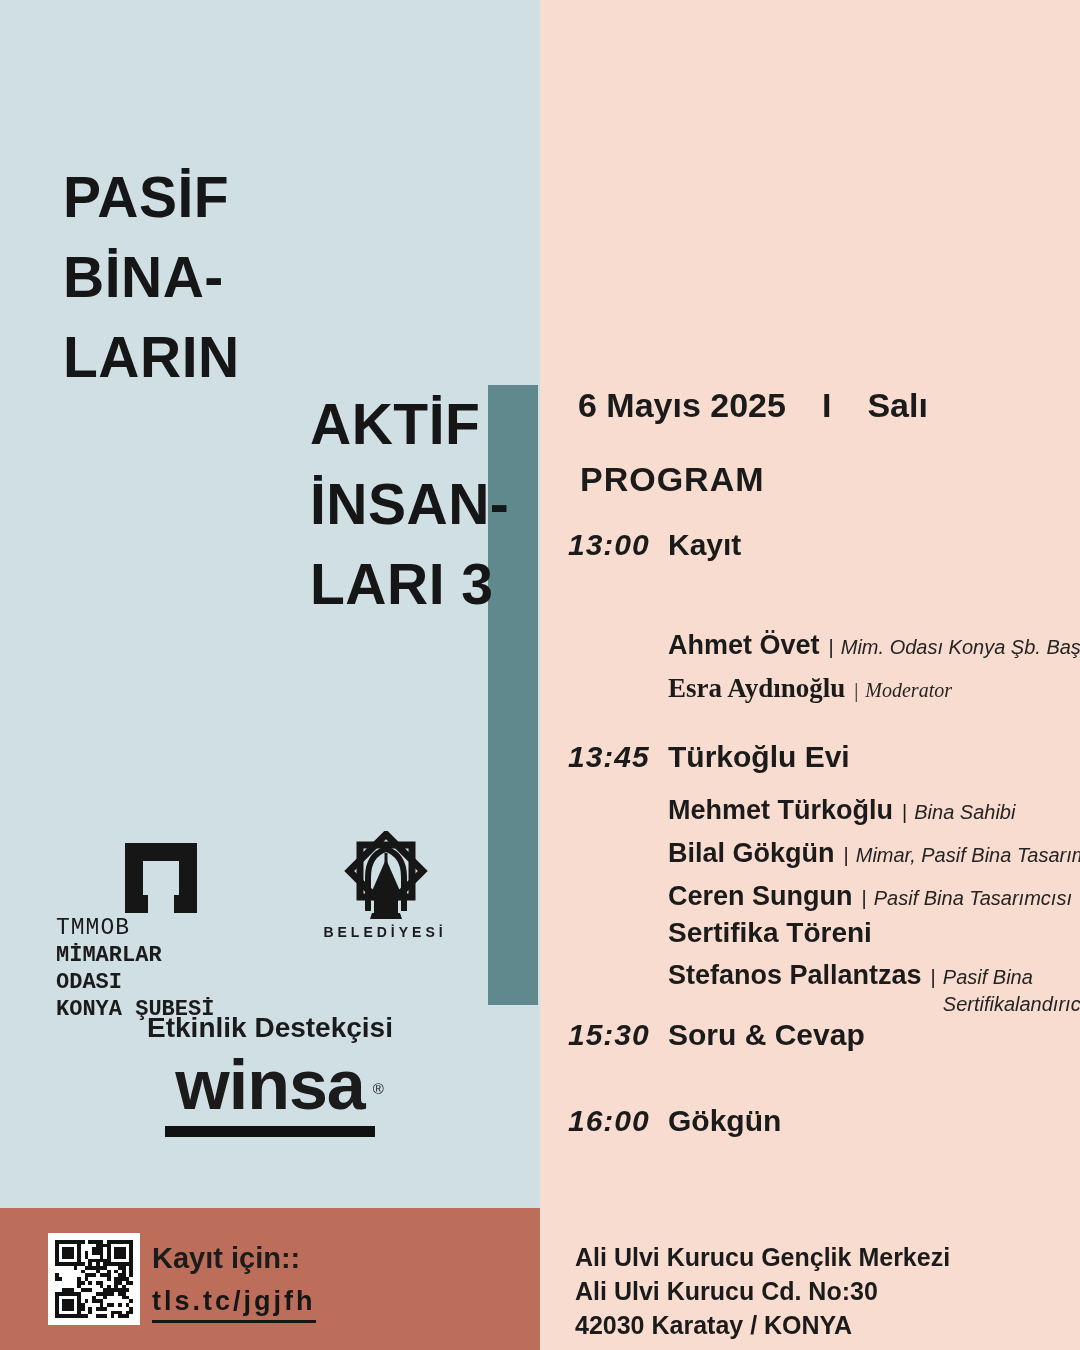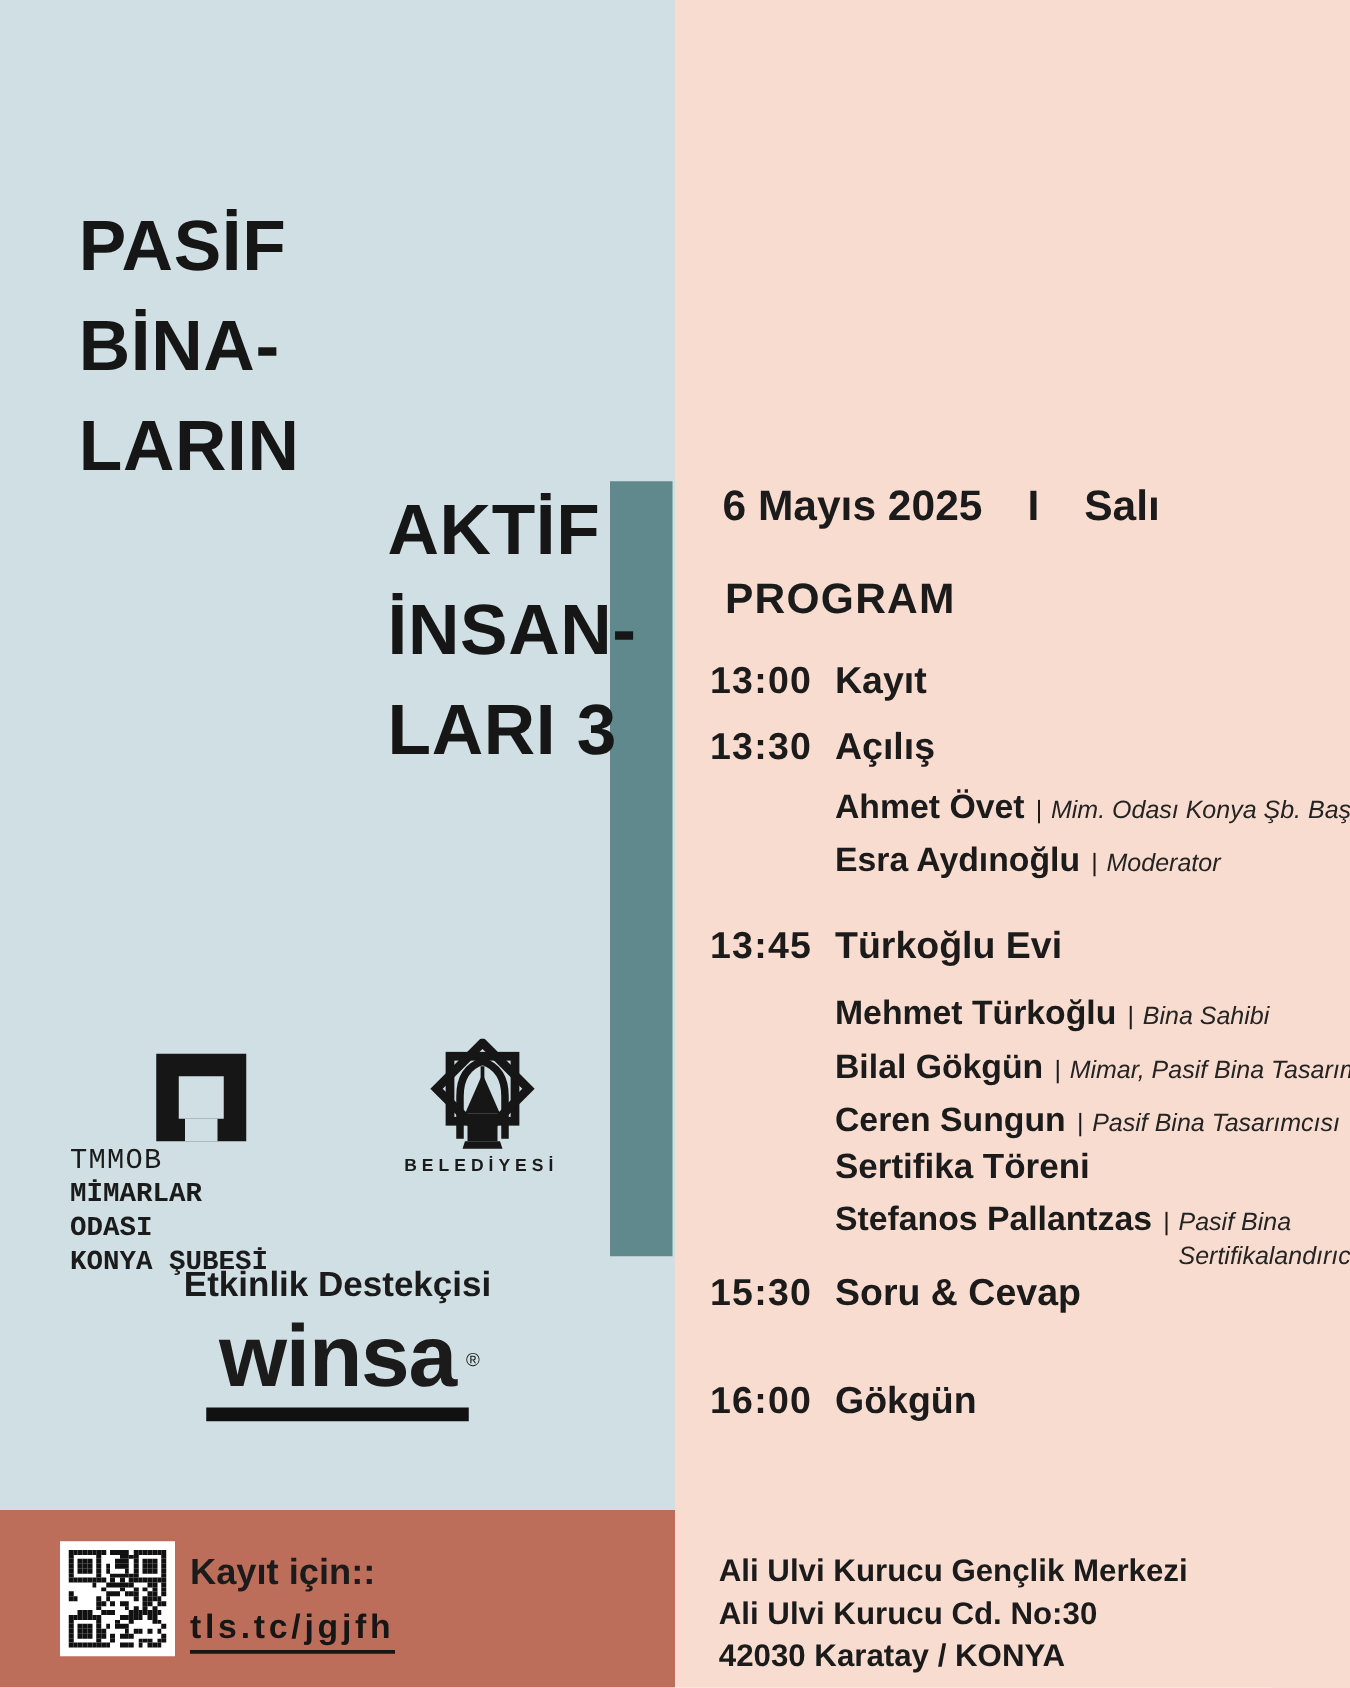--- a/index.html
+++ b/index.html
@@ -15,21 +15,21 @@
   
   .title-block{position:absolute;font-size:57px;font-weight:800;line-height:80px;letter-spacing:.5px;color:#161616;}
   .title-block.b1{left:63px;top:157px;}
   .title-block.b2{left:273px;top:384px;margin-left:37px;}
 
   
   .date-row{position:absolute;left:38px;top:386px;font-size:34px;font-weight:700;}
   .date-sep{display:inline-block;margin:0 36px;font-weight:700;}
   .program-heading{position:absolute;left:40px;top:460px;font-size:34px;font-weight:800;letter-spacing:1px;}
   .row{position:absolute;left:28px;font-size:30px;font-weight:700;white-space:nowrap;}
-  .row .time{display:inline-block;width:100px;letter-spacing:1px;}
+  .row .time{display:inline-block;width:100px;letter-spacing:1px;font-style:italic;}
   .speaker{position:absolute;left:128px;display:flex;align-items:baseline;white-space:nowrap;}
   .speaker .name{font-size:27px;font-weight:700;}
   .speaker .sep{font-size:20px;font-weight:400;margin-left:9px;margin-right:7px;}
   .speaker .role{font-size:20px;font-style:italic;font-weight:400;color:#242424;}
   .speaker .role.wrap{white-space:normal;display:inline-block;width:200px;line-height:27px;}
   .subheading{position:absolute;left:128px;font-size:28px;font-weight:700;}
   .address{position:absolute;left:35px;top:1240px;font-size:25px;font-weight:700;line-height:34px;}
 
   
   .tmmob-logo{position:absolute;left:125px;top:843px;width:72px;height:70px;border:18px solid #161616;box-sizing:border-box;}
@@ -85,30 +85,27 @@
     <div class="date-row">
       <span>6 Mayıs 2025</span><span class="date-sep">I</span><span>Salı</span>
     </div>
 
     <div class="program-heading">PROGRAM</div>
 
     <div class="row" style="top:528px;">
       <span class="time">13:00</span><span>Kayıt</span>
     </div>
 
-    <div class="row" style="top:581px;">
-      <span class="time">13:30</span><span>Açılış</span>
-    </div>
 
     <div class="speaker" style="top:630px;">
       <span class="name">Ahmet Övet</span>
       <span class="sep">|</span>
       <span class="role">Mim. Odası Konya Şb. Başkanı</span>
     </div>
-    <div class="speaker" style="top:673px;">
+    <div class="speaker" style="top:673px;font-family:Liberation Serif, serif;">
       <span class="name">Esra Aydınoğlu</span>
       <span class="sep">|</span>
       <span class="role">Moderator</span>
     </div>
 
     <div class="row" style="top:740px;">
       <span class="time">13:45</span><span>Türkoğlu  Evi</span>
     </div>
 
     <div class="speaker" style="top:795px;">

